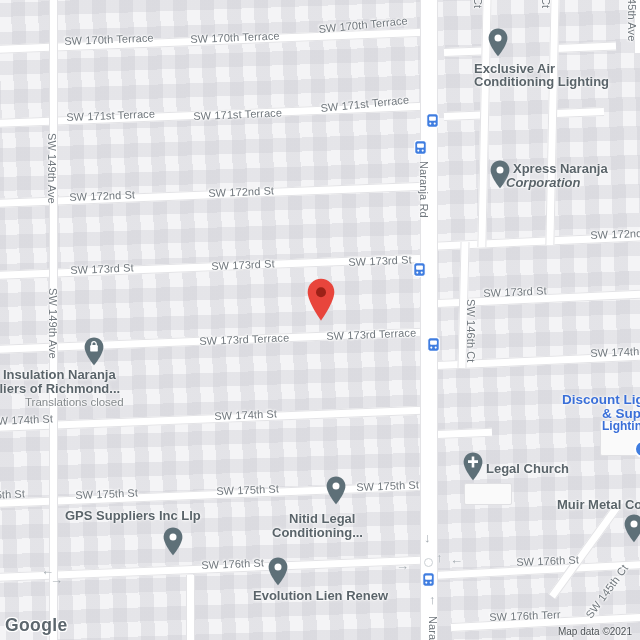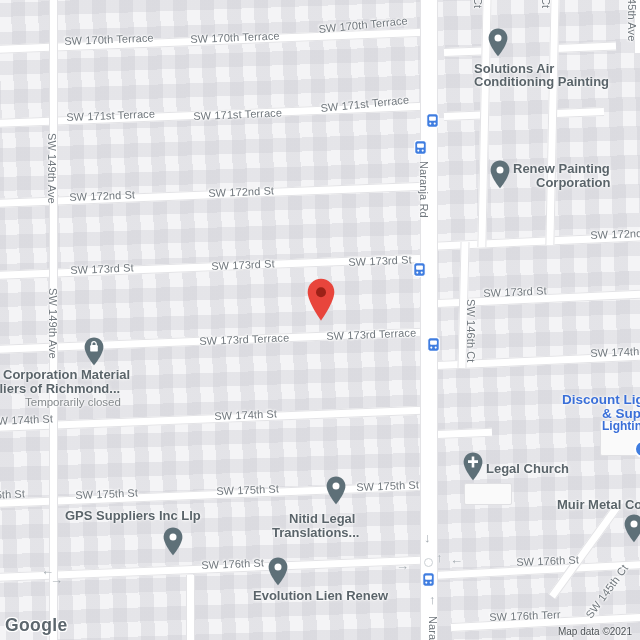--- a/index.html
+++ b/index.html
@@ -185,30 +185,30 @@
           <path d="M10 .5C4.8.5.6 4.7.6 9.9c0 7.1 9.4 18.3 9.4 18.3s9.4-11.2 9.4-18.3C19.4 4.7 15.2.5 10 .5z" fill="#5e7078"></path>
           <path d="M8.7 4.5h2.6v3.8H15v2.6h-3.7v4.6H8.7v-4.6H5V8.3h3.7z" fill="#fff"></path>
         </svg></div>
       <div class="pin" style="left: 624px; top: 514px;"><svg width="20" height="29" viewBox="0 0 20 29">
           <path d="M10 .5C4.8.5.6 4.7.6 9.9c0 7.1 9.4 18.3 9.4 18.3s9.4-11.2 9.4-18.3C19.4 4.7 15.2.5 10 .5z" fill="#5e7078"></path>
           <circle cx="10" cy="10" r="3.5" fill="#fff"></circle>
         </svg></div>
       <div class="bluedot" style="left: 634px; top: 440px;"></div>
     </div>
   <div id="poilayer">
-      <span class="plabel " style="left: 474px; top: 61px;">Solutions Air</span>
-      <span class="plabel " style="left: 474px; top: 74px;">Conditioning Painting</span>
-      <span class="plabel " style="left: 513px; top: 161px;">Renew Painting</span>
-      <span class="plabel " style="left: 536px; top: 175px;">Corporation</span>
-      <span class="plabel " style="left: 3px; top: 367px;">Corporation Material</span>
+      <span class="plabel " style="left: 474px; top: 61px;">Exclusive Air</span>
+      <span class="plabel " style="left: 474px; top: 74px;">Conditioning Lighting</span>
+      <span class="plabel " style="left: 513px; top: 161px;">Xpress Naranja</span>
+      <span class="plabel " style="left: 506px; top: 175px; font-style: italic;">Corporation</span>
+      <span class="plabel " style="left: 3px; top: 367px;">Insulation Naranja</span>
       <span class="plabel " style="left: -33px; top: 381px;">Suppliers of Richmond...</span>
-      <span class="plabel status" style="left: 25px; top: 396px;">Temporarily closed</span>
+      <span class="plabel status" style="left: 25px; top: 396px;">Translations closed</span>
       <span class="plabel " style="left: 65px; top: 508px;">GPS Suppliers Inc Llp</span>
       <span class="plabel " style="left: 289px; top: 511px;">Nitid Legal</span>
-      <span class="plabel " style="left: 272px; top: 525px;">Translations...</span>
+      <span class="plabel " style="left: 272px; top: 525px;">Conditioning...</span>
       <span class="plabel " style="left: 253px; top: 588px;">Evolution Lien Renew</span>
       <span class="plabel " style="left: 486px; top: 461px;">Legal Church</span>
       <span class="plabel " style="left: 557px; top: 497px;">Muir Metal Co</span>
       <span class="plabel blue" style="left: 562px; top: 392px;">Discount Ligh</span>
       <span class="plabel blue" style="left: 602px; top: 406px;">&amp; Sup</span>
       <span class="plabel blue2" style="left: 602px; top: 419px;">Lighting</span>
     </div>
 
   <div class="glogo">Google</div>
   <div class="mdata">Map data ©2021</div>

